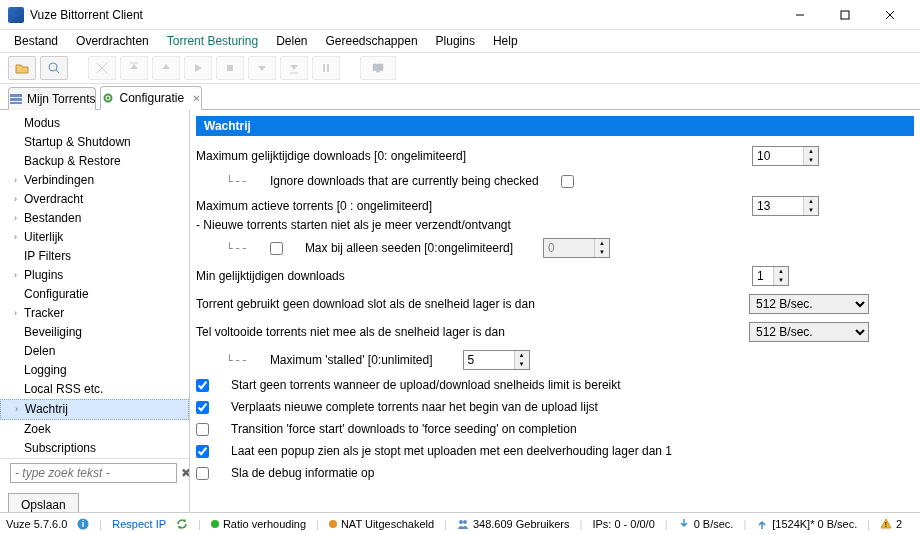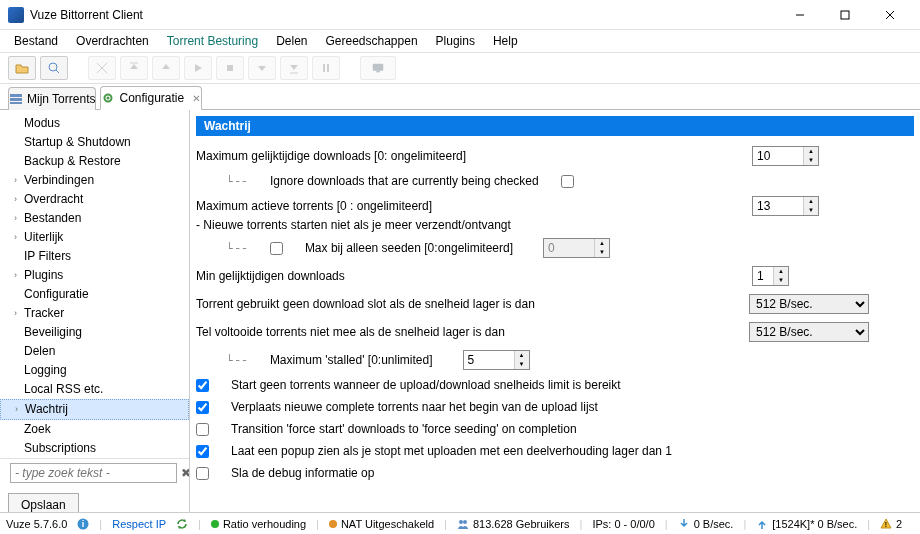--- a/index.html
+++ b/index.html
@@ -413,21 +413,21 @@
       <span class="dot orange"></span>
       <span>NAT Uitgeschakeld</span>
     </div>
   <span class="sep">|</span>
   <div class="seg">
       <svg class="ico" viewBox="0 0 12 12">
         <circle cx="4" cy="4" r="2" fill="#5a8fc9"></circle>
         <circle cx="8" cy="4" r="2" fill="#5a8fc9"></circle>
         <path d="M1 11c0-2 2-3 3-3s3 1 3 3M5 11c0-2 2-3 3-3s3 1 3 3" fill="#5a8fc9"></path>
       </svg>
-      <span>813.628 Gebruikers</span>
+      <span>348.609 Gebruikers</span>
     </div>
   <span class="sep">|</span>
   <div class="seg">IPs: 0 - 0/0/0</div>
   <span class="sep">|</span>
   <div class="seg">
       <svg class="ico" viewBox="0 0 12 12">
         <path d="M6 1v7M3 5l3 3 3-3" fill="none" stroke="#3a8fd0" stroke-width="1.5"></path>
       </svg>
       <span>0 B/sec.</span>
     </div>

